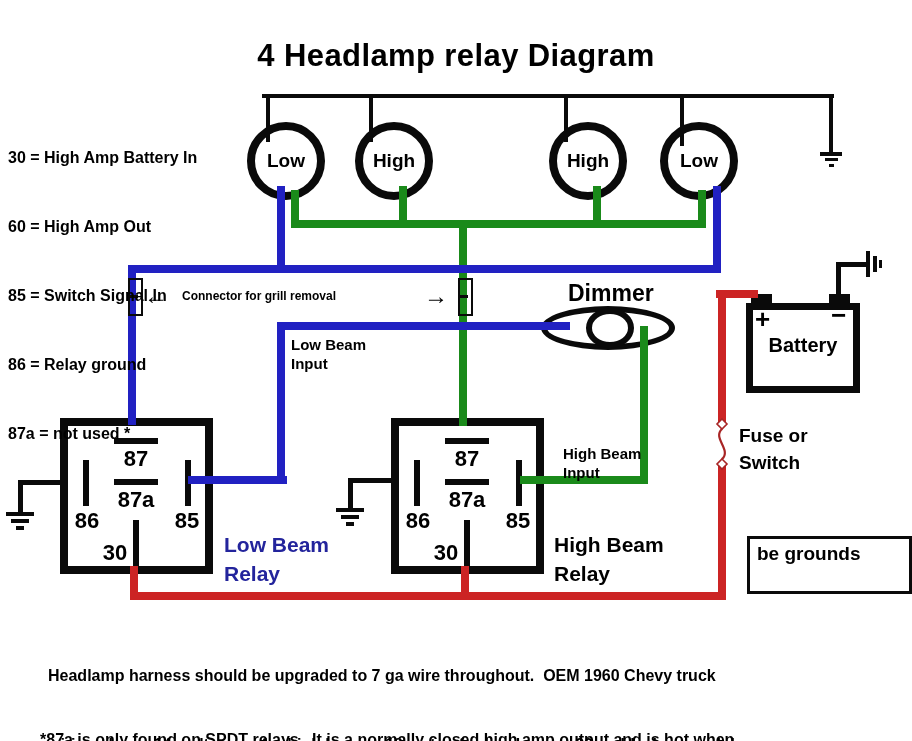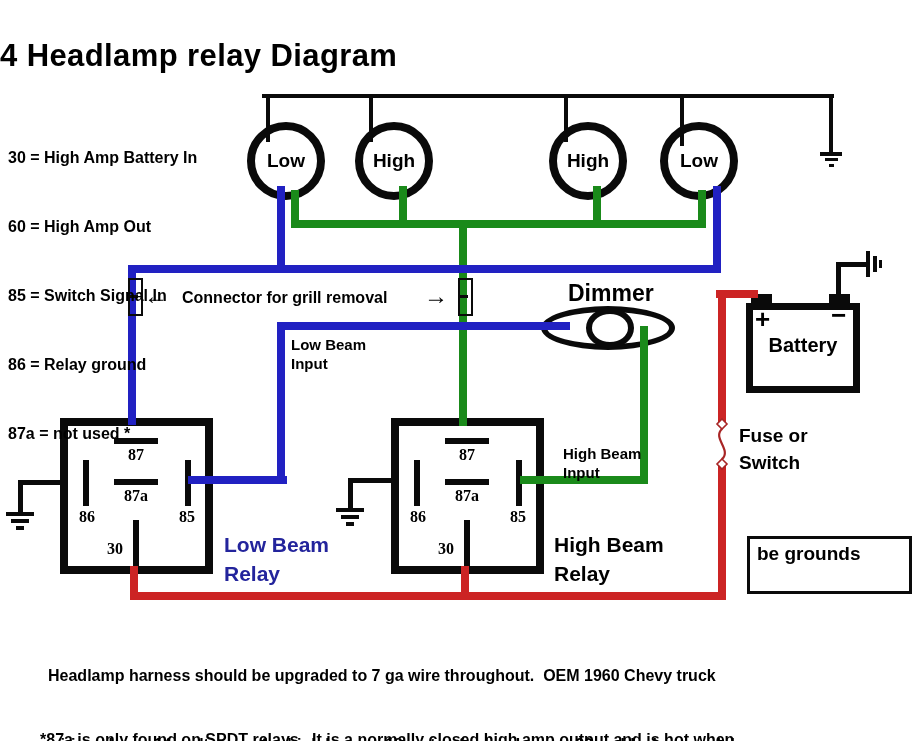--- a/index.html
+++ b/index.html
@@ -6,36 +6,36 @@
   #stage{position:relative;width:912px;height:741px;background:#ffffff;overflow:hidden;
          font-family:"Liberation Sans",sans-serif;font-weight:bold;color:#000;}
   .abs{position:absolute;}
   
   .wire{position:absolute;}
   .wk{background:#0a0a0a;z-index:3;}
   .wg{background:#1a8a1a;z-index:3;}
   .wb{background:#2121c2;z-index:4;}
   .wr{background:#cc2424;z-index:3;}
   
-  .title{left:0;top:38px;width:912px;text-align:left;font-size:31px;letter-spacing:.4px;z-index:6;}
+  .title{left:0;top:38px;width:912px;text-align:center;font-size:31px;letter-spacing:.4px;z-index:6;}
   .legend{left:8px;top:100px;font-size:16px;line-height:23px;z-index:6;white-space:pre;}
   .lamp{position:absolute;width:62px;height:62px;border:8px solid #0a0a0a;border-radius:50%;
         background:#fff;z-index:2;display:flex;align-items:center;justify-content:center;
         font-size:19px;}
-  .conn-label{font-size:16px;z-index:6;}
+  .conn-label{font-size:12px;z-index:6;}
   .arrow{font-size:24px;line-height:20px;z-index:6;}
   .small-label{font-size:15px;line-height:19px;z-index:6;}
   .med-label{font-size:23px;z-index:6;}
   .fuse-label{font-size:19px;line-height:27px;z-index:6;}
   .relay-name{font-size:21px;line-height:29px;z-index:6;}
   
   .relay{position:absolute;width:137px;height:140px;border:8px solid #0a0a0a;background:#fff;z-index:2;}
   .hbar{position:absolute;width:44px;height:6px;background:#0a0a0a;}
   .vbar{position:absolute;width:6px;height:46px;background:#0a0a0a;}
-  .t-label{position:absolute;font-size:16px;text-align:center;font-family:Liberation Serif, serif;}
+  .t-label{position:absolute;font-size:22px;text-align:center;}
   
   .connector{position:absolute;width:11px;height:34px;border:2.5px solid #0a0a0a;z-index:5;}
   .connector .notch{position:absolute;left:-1px;top:15px;width:9px;height:3px;background:#0a0a0a;}
   
   .dimmer-oval{position:absolute;left:541px;top:306px;width:122px;height:32px;border:6px solid #0a0a0a;
                border-radius:50%;background:#fff;z-index:2;}
   .dimmer-circle{position:absolute;left:586px;top:308px;width:36px;height:28px;border:6px solid #0a0a0a;
                border-radius:50%;background:#fff;z-index:2;}
   
   .battery{position:absolute;left:746px;top:303px;width:100px;height:76px;border:7px solid #0a0a0a;

